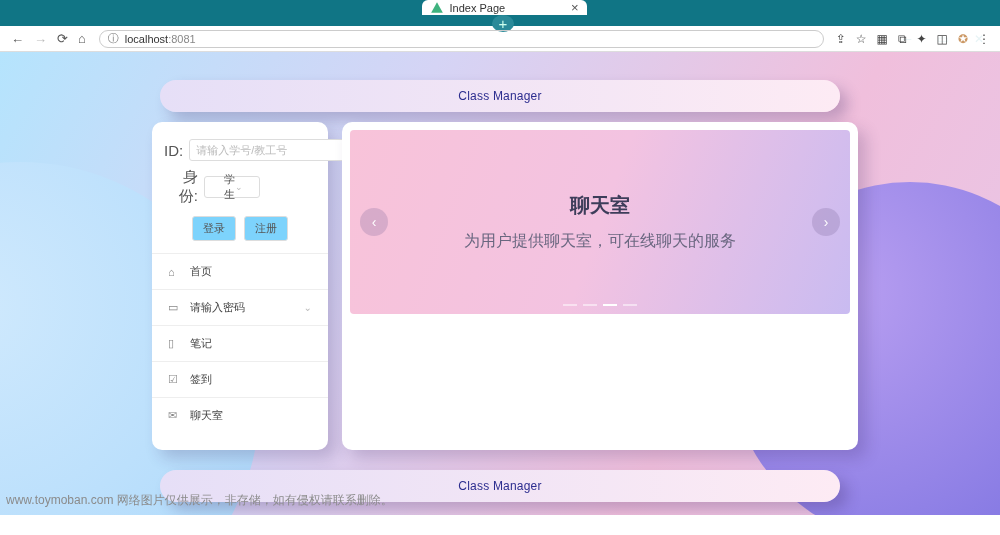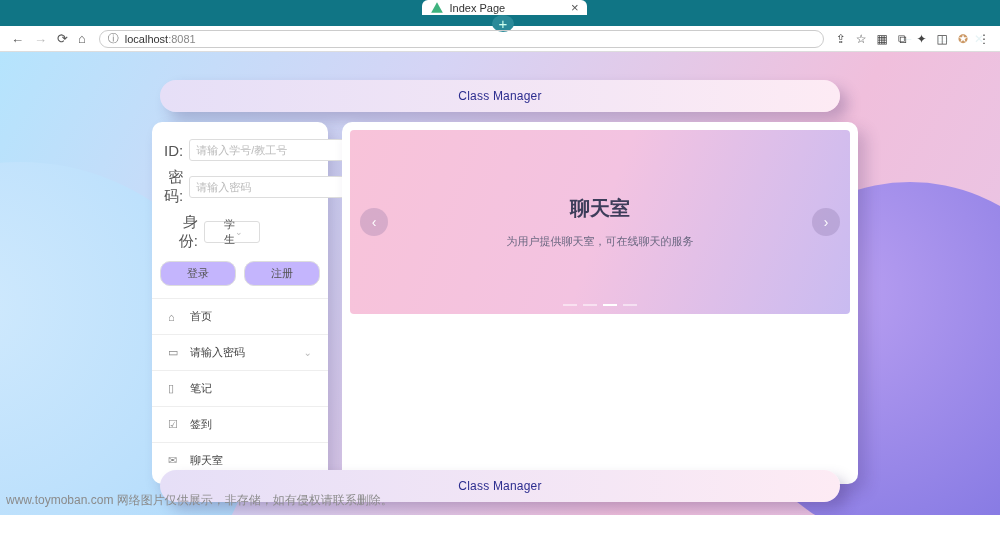--- a/index.html
+++ b/index.html
@@ -40,32 +40,32 @@
     .sidebar { width: 176px; background: #fff; border-radius: 10px; box-shadow: 8px 8px 16px rgba(50,30,90,0.2); padding: 10px 0 6px 0; }
 
     .form-row { display: flex; align-items: center; margin: 7px 12px; }
     .form-label { width: 34px; font-size: 15px; color: #555; text-align: right; margin-right: 6px; }
     .form-input { flex: 1; height: 22px; border: 1px solid #ddd; border-radius: 3px; font-size: 11px; padding: 8px 6px; color: #333; }
     .form-input::placeholder { color: #bbb; }
     .form-select { flex: 1; height: 22px; border: 1px solid #ddd; border-radius: 3px; font-size: 11px; padding: 0 19px; display: flex; align-items: center; justify-content: space-between; color: #555; max-width:56px; }
     .chev { font-size: 9px; color: #bbb; }
 
     .btn-row { display: flex; justify-content: center; gap: 8px; margin: 10px 0 12px; }
-    .btn { border: 1px solid #ddd; border-radius: 10px; padding: 4px 26px; font-size: 11px; color: #555; background: #c4b5fd; }
+    .btn { border: 1px solid #ddd; border-radius: 3px; padding: 4px 10px; font-size: 11px; color: #555; background: #7dd3fc; }
 
     .menu-sep { height: 1px; background: #eee; margin: 0; }
     .menu-item { display: flex; align-items: center; padding: 10px 16px; font-size: 11px; color: #444; }
     .menu-item .mi-ico { width: 14px; margin-right: 8px; color: #888; font-size:11px; }
     .menu-item .mi-expand { margin-left: auto; color: #bbb; font-size: 10px; }
 
     
     .hero { width: 516px; background: #fff; border-radius: 10px; box-shadow: 8px 8px 16px rgba(50,30,90,0.2); padding: 8px; min-height:328px; }
     .carousel { position: relative; height: 184px; border-radius: 4px; background: linear-gradient(110deg, #f8c3d9, #f3c3e1, #c9bbf1); display: flex; flex-direction: column; align-items: center; justify-content: center; color: #4a4a6a; }
     .car-title { font-size: 20px; font-weight: bold; color: #3d3d5a; }
-    .car-sub { margin-top: 12px; font-size: 11px; color: #6a6780; }
+    .car-sub { margin-top: 12px; font-size: 16px; color: #6a6780; }
     .car-nav { position: absolute; top: 50%; transform: translateY(-50%); width: 28px; height: 28px; border-radius: 50%; background: rgba(120,100,150,0.25); color: #fff; display: flex; align-items: center; justify-content: center; font-size: 14px; }
     .car-prev { left: 10px; }
     .car-next { right: 10px; }
     .dots { position: absolute; bottom: 8px; display: flex; gap: 6px; }
     .dot { width: 14px; height: 2px; background: rgba(255,255,255,0.5); }
     .dot.active { background: #fff; }
 
     
     .watermark { position: absolute; left: 6px; bottom: 6px; font-size: 12px; color: #8b8b8b; }
   </style>
@@ -119,24 +119,20 @@
   </div>
 
   <div class="wrap">
 
     <div class="sidebar">
       <div class="form-row">
         <span class="form-label">ID:</span>
         <input class="form-input" placeholder="请输入学号/教工号" style="">
       </div>
       <div class="form-row">
-        <span class="form-label">密码:</span>
-        <input class="form-input" type="password" placeholder="请输入密码" style="">
-      </div>
-      <div class="form-row">
         <span class="form-label">身份:</span>
         <div class="form-select">
           <span>学生</span>
           <span class="chev">⌄</span>
         </div>
       </div>
       <div class="btn-row">
         <button class="btn">登录</button>
         <button class="btn">注册</button>
       </div>

